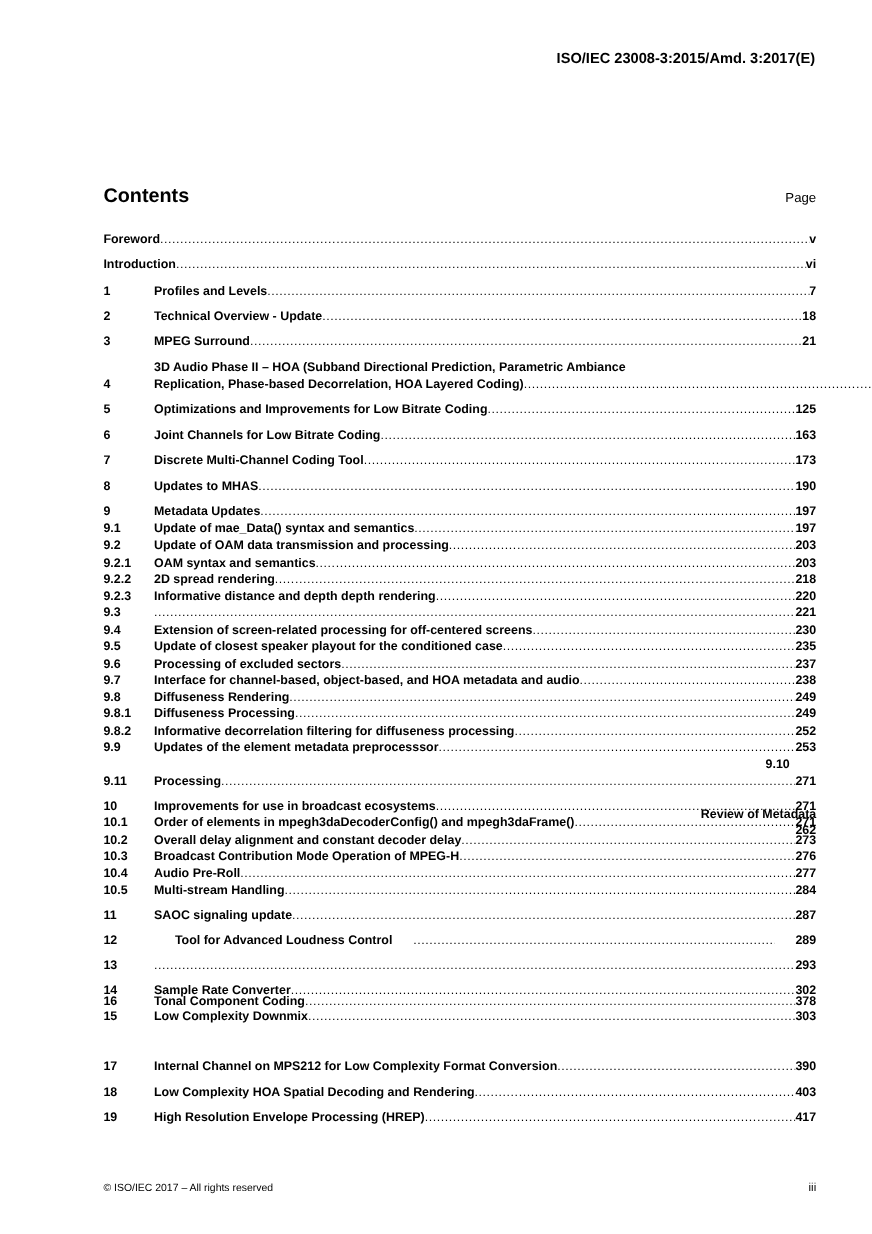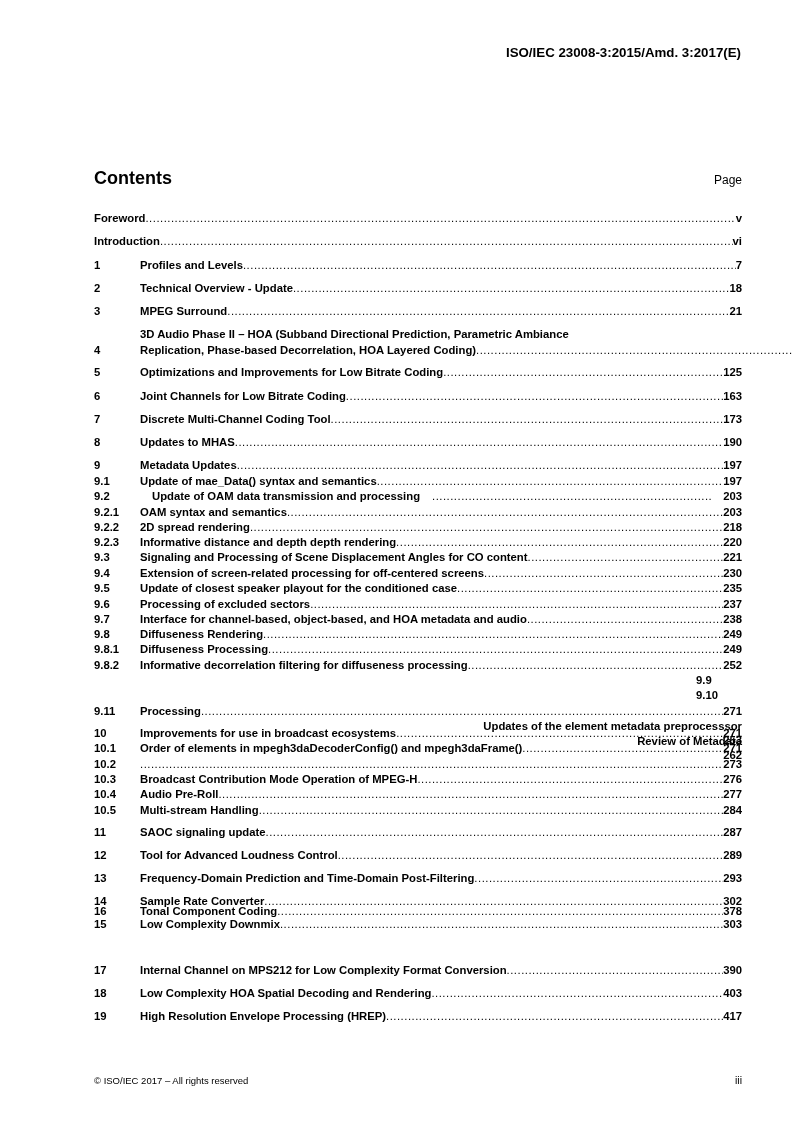--- a/index.html
+++ b/index.html
@@ -98,21 +98,21 @@
       <span class="title">Metadata Updates</span>
       <span class="dots"></span>
       <span class="pg">197</span>
     </div>
     <div class="row" style="top: 474px;">
       <span class="num">9.1</span>
       <span class="title">Update of mae_Data() syntax and semantics</span>
       <span class="dots"></span>
       <span class="pg">197</span>
     </div>
-    <div class="row" style="top: 489px; gap: 12px;">
+    <div class="row" style="top: 489px;">
       <span class="num">9.2</span>
       <span class="title">Update of OAM data transmission and processing</span>
       <span class="dots"></span>
       <span class="pg">203</span>
     </div>
     <div class="row" style="top: 505px;">
       <span class="num">9.2.1</span>
       <span class="title">OAM syntax and semantics</span>
       <span class="dots"></span>
       <span class="pg">203</span>
@@ -124,21 +124,20 @@
       <span class="pg">218</span>
     </div>
     <div class="row" style="top: 535px;">
       <span class="num">9.2.3</span>
       <span class="title">Informative distance and depth depth rendering</span>
       <span class="dots"></span>
       <span class="pg">220</span>
     </div>
     <div class="row" style="top: 550px;">
       <span class="num">9.3</span>
-      <span class="title">Signaling and Processing of Scene Displacement Angles for CO content</span>
       <span class="dots"></span>
       <span class="pg">221</span>
     </div>
     <div class="row" style="top: 566px;">
       <span class="num">9.4</span>
       <span class="title">Extension of screen-related processing for off-centered screens</span>
       <span class="dots"></span>
       <span class="pg">230</span>
     </div>
     <div class="row" style="top: 581px;">
@@ -170,21 +169,21 @@
       <span class="title">Diffuseness Processing</span>
       <span class="dots"></span>
       <span class="pg">249</span>
     </div>
     <div class="row" style="top: 658px;">
       <span class="num">9.8.2</span>
       <span class="title">Informative decorrelation filtering for diffuseness processing</span>
       <span class="dots"></span>
       <span class="pg">252</span>
     </div>
-    <div class="row" style="top: 673px; flex-direction: column;">
+    <div class="row" style="top: 673px;">
       <span class="num">9.9</span>
       <span class="title">Updates of the element metadata preprocesssor</span>
       <span class="dots"></span>
       <span class="pg">253</span>
     </div>
     <div class="row" style="top: 688px; flex-direction: column;">
       <span class="num">9.10</span>
       <span class="title">Review of Metadata</span>
       <span class="dots"></span>
       <span class="pg">262</span>
@@ -202,20 +201,21 @@
       <span class="pg">271</span>
     </div>
     <div class="row" style="top: 741px;">
       <span class="num">10.1</span>
       <span class="title">Order of elements in mpegh3daDecoderConfig() and mpegh3daFrame()</span>
       <span class="dots"></span>
       <span class="pg">271</span>
     </div>
     <div class="row" style="top: 757px;">
       <span class="num">10.2</span>
+      <span class="title">Overall delay alignment and constant decoder delay</span>
       <span class="dots"></span>
       <span class="pg">273</span>
     </div>
     <div class="row" style="top: 772px;">
       <span class="num">10.3</span>
       <span class="title">Broadcast Contribution Mode Operation of MPEG-H</span>
       <span class="dots"></span>
       <span class="pg">276</span>
     </div>
     <div class="row" style="top: 787px;">
@@ -229,29 +229,28 @@
       <span class="title">Multi-stream Handling</span>
       <span class="dots"></span>
       <span class="pg">284</span>
     </div>
     <div class="row" style="top: 825px;">
       <span class="num">11</span>
       <span class="title">SAOC signaling update</span>
       <span class="dots"></span>
       <span class="pg">287</span>
     </div>
-    <div class="row" style="top: 848px;">
+    <div class="row" style="top: 848px; gap: 19px;">
       <span class="num">12</span>
       <span class="title">Tool for Advanced Loudness Control</span>
       <span class="dots"></span>
       <span class="pg">289</span>
     </div>
     <div class="row" style="top: 871px;">
       <span class="num">13</span>
-      <span class="title">Frequency-Domain Prediction and Time-Domain Post-Filtering</span>
       <span class="dots"></span>
       <span class="pg">293</span>
     </div>
     <div class="row" style="top: 894px;">
       <span class="num">14</span>
       <span class="title">Sample Rate Converter</span>
       <span class="dots"></span>
       <span class="pg">302</span>
     </div>
     <div class="row" style="top: 917px;">

